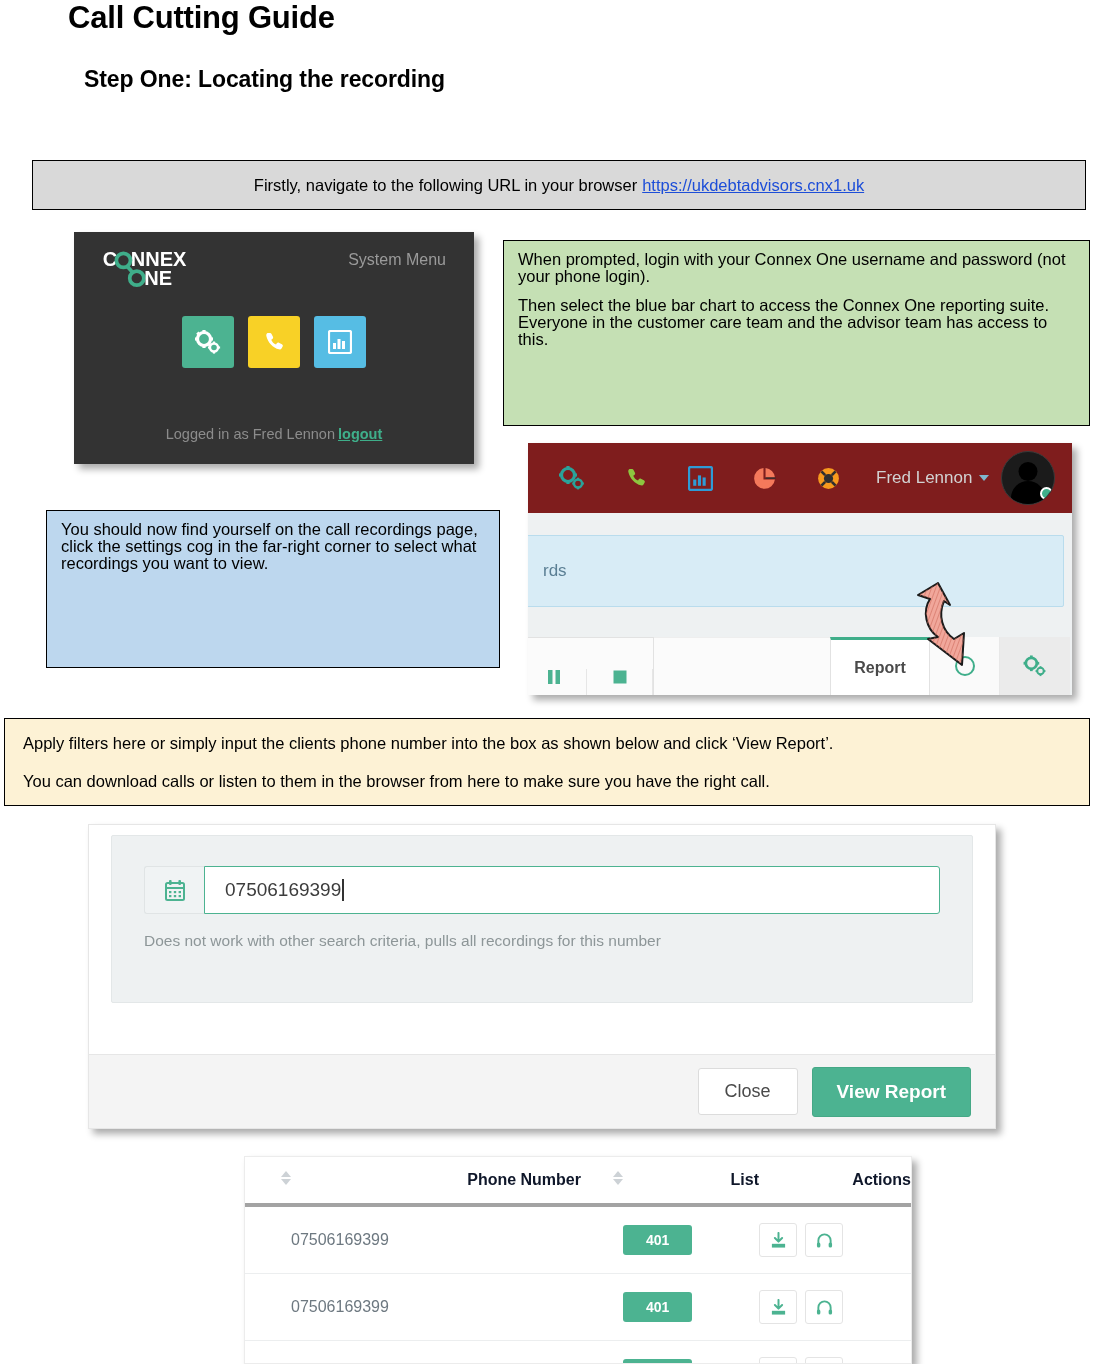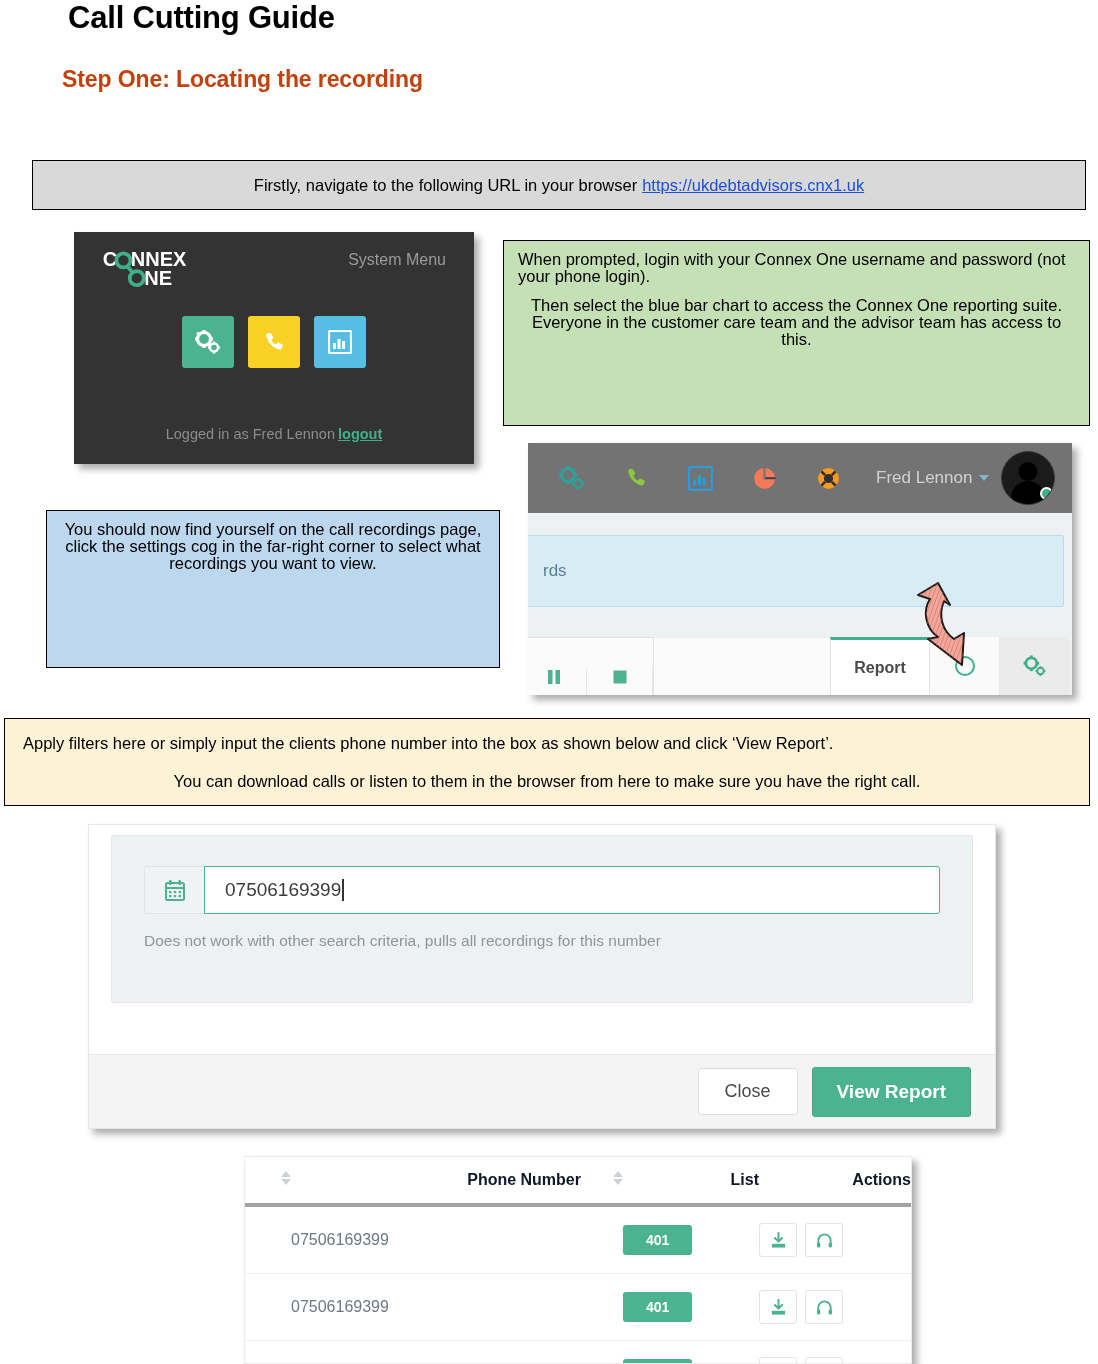--- a/index.html
+++ b/index.html
@@ -16,23 +16,23 @@
     color: #000;
   }
 
   
   .doc-title {
     position: absolute; left: 68px; top: -2px;
     font-size: 31px; font-weight: bold; letter-spacing: -0.2px;
     color: #000; line-height: 40px;
   }
   .doc-subtitle {
-    position: absolute; left: 62px; top: 63px;
+    position: absolute; left: 84px; top: 63px;
     font-size: 23px; font-weight: bold; letter-spacing: -0.1px;
-    color: #c2410c; line-height: 32px;
+    color: #000000; line-height: 32px;
   }
 
   
   .url-banner {
     position: absolute; left: 32px; top: 160px;
     width: 1054px; height: 50px;
     background: #d9d9d9; border: 1.5px solid #000;
     display: flex; align-items: center; justify-content: center;
     font-size: 16.5px;
   }
@@ -43,21 +43,21 @@
 
   
   .callout {
     position: absolute;
     border: 1.5px solid #000;
     font-size: 16.5px;
     line-height: 17px;
     padding: 10px 14px;
   }
   .callout p { margin: 0 0 12px 0; }
-  .callout p:last-child { margin-bottom: 0; text-align: center; }
+  .callout p:last-child { margin-bottom: 0; }
   .callout.green { background: #c5e0b4; }
   .callout.blue  { background: #bdd7ee; }
   .callout.cream { background: #fdf2d5; }
 
   #callout-green { left: 503px; top: 240px; width: 587px; height: 186px; }
   #callout-blue  { left: 46px;  top: 510px; width: 454px; height: 158px; }
   #callout-cream { left: 4px;   top: 718px; width: 1086px; height: 88px;
                    padding: 12px 18px; line-height: 24px; }
   #callout-cream p { margin-bottom: 14px; }
 
@@ -101,21 +101,21 @@
     color: #3fae8a; font-weight: bold; margin-left: 3px;
   }
 
   
   #shot-toolbar {
     left: 528px; top: 443px; width: 544px; height: 252px;
     background: #eef1f2;
   }
   .topbar {
     position: absolute; left: 0; top: 0; right: 0; height: 70px;
-    background: #737373;
+    background: #7f1d1d;
     display: flex; align-items: center;
   }
   .topbar .tb-ic {
     width: 44px; height: 40px; margin-left: 20px;
     display: flex; align-items: center; justify-content: center;
   }
   .topbar .tb-ic:first-child { margin-left: 22px; }
   .tb-user {
     margin-left: 26px; color: #d2d2d2; font-size: 17px;
     display: flex; align-items: center; gap: 7px;

